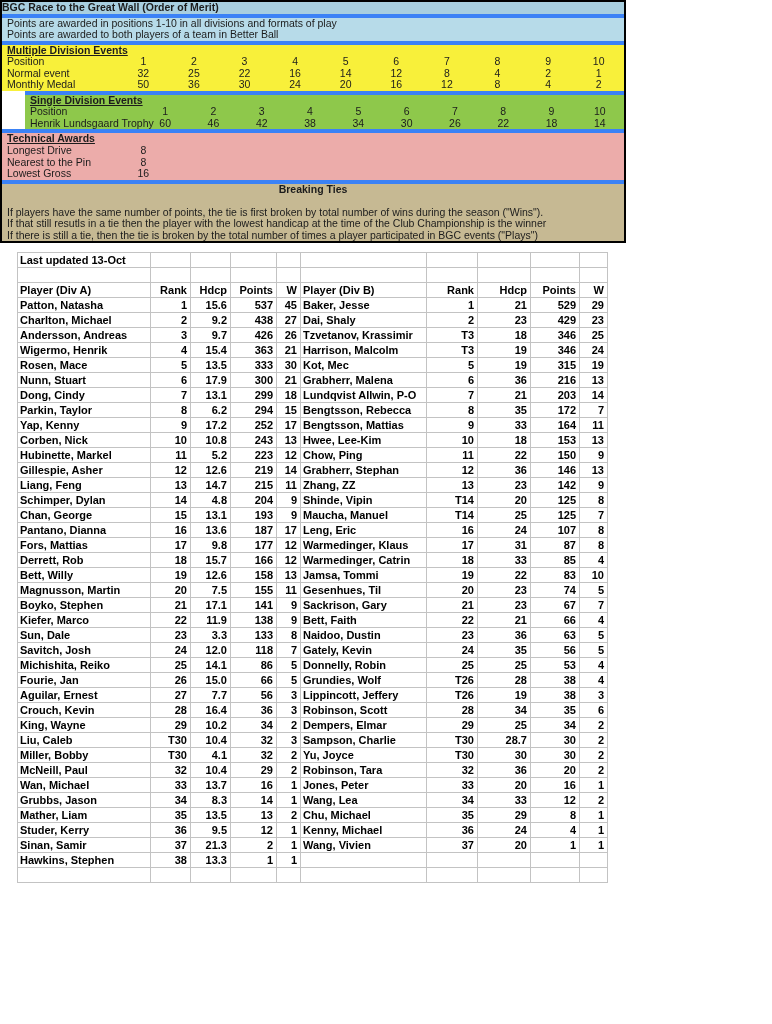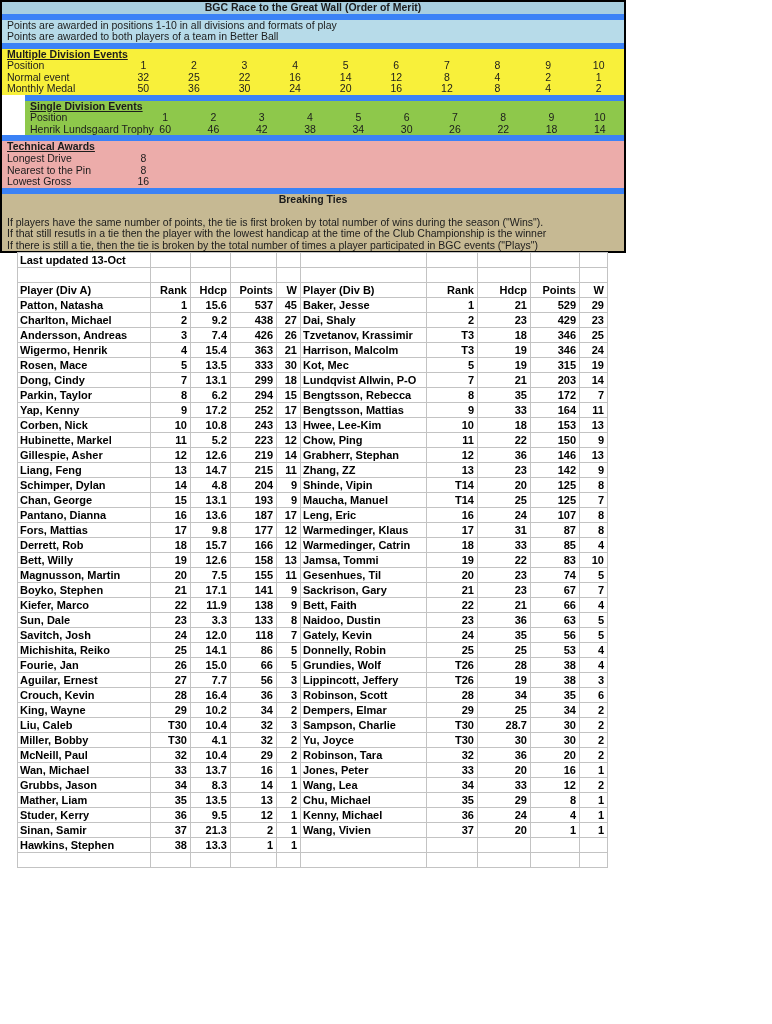--- a/index.html
+++ b/index.html
@@ -8,22 +8,22 @@
     font-family:"Liberation Sans",sans-serif;color:#000;overflow:hidden;
   }
 
   
   .panel{
     position:absolute;left:0;top:0;width:622px;
     border:2px solid #000;
   }
   .prow{height:11.55px;line-height:11.7px;font-size:10.5px;color:#1c1c1c;
         white-space:nowrap;overflow:hidden;}
-  .p-title{background:var(--header-blue);text-align:center;font-weight:bold;}
-  .sec{border-top:6px solid #3b82f6;}
+  .p-title{background:var(--header-blue);text-align:left;font-weight:bold;}
+  .sec{border-top:4px solid #3b82f6;}
   .sec-blue{background:var(--note-blue);}
   .sec-yellow{background:var(--yellow);}
   .sec-green{background:var(--green);margin-left:23px;}
   .sec-pink{background:var(--pink);}
   .sec-tan{background:var(--tan);}
   .sec .ptext{padding-left:5px;}
   .sec-title{padding-left:5px;text-decoration:underline;font-weight:bold;}
   .grid-row{display:grid;grid-template-columns:116px repeat(10,1fr);}
   .grid-row .lbl{padding-left:5px;text-align:left;}
   .grid-row .val{text-align:center;}
@@ -247,21 +247,21 @@
           <td class="num">27</td>
           <td class="name">Dai, Shaly</td>
           <td class="num">2</td>
           <td class="num">23</td>
           <td class="num">429</td>
           <td class="num">23</td>
         </tr>
         <tr>
           <td class="name">Andersson, Andreas</td>
           <td class="num">3</td>
-          <td class="num">7.4</td>
+          <td class="num">9.7</td>
           <td class="num">426</td>
           <td class="num">26</td>
           <td class="name">Tzvetanov, Krassimir</td>
           <td class="num">T3</td>
           <td class="num">18</td>
           <td class="num">346</td>
           <td class="num">25</td>
         </tr>
         <tr>
           <td class="name">Wigermo, Henrik</td>
@@ -281,20 +281,32 @@
           <td class="num">13.5</td>
           <td class="num">333</td>
           <td class="num">30</td>
           <td class="name">Kot, Mec</td>
           <td class="num">5</td>
           <td class="num">19</td>
           <td class="num">315</td>
           <td class="num">19</td>
         </tr>
         <tr>
+          <td class="name">Nunn, Stuart</td>
+          <td class="num">6</td>
+          <td class="num">17.9</td>
+          <td class="num">300</td>
+          <td class="num">21</td>
+          <td class="name">Grabherr, Malena</td>
+          <td class="num">6</td>
+          <td class="num">36</td>
+          <td class="num">216</td>
+          <td class="num">13</td>
+        </tr>
+        <tr>
           <td class="name">Dong, Cindy</td>
           <td class="num">7</td>
           <td class="num">13.1</td>
           <td class="num">299</td>
           <td class="num">18</td>
           <td class="name">Lundqvist Allwin, P-O</td>
           <td class="num">7</td>
           <td class="num">21</td>
           <td class="num">203</td>
           <td class="num">14</td>

